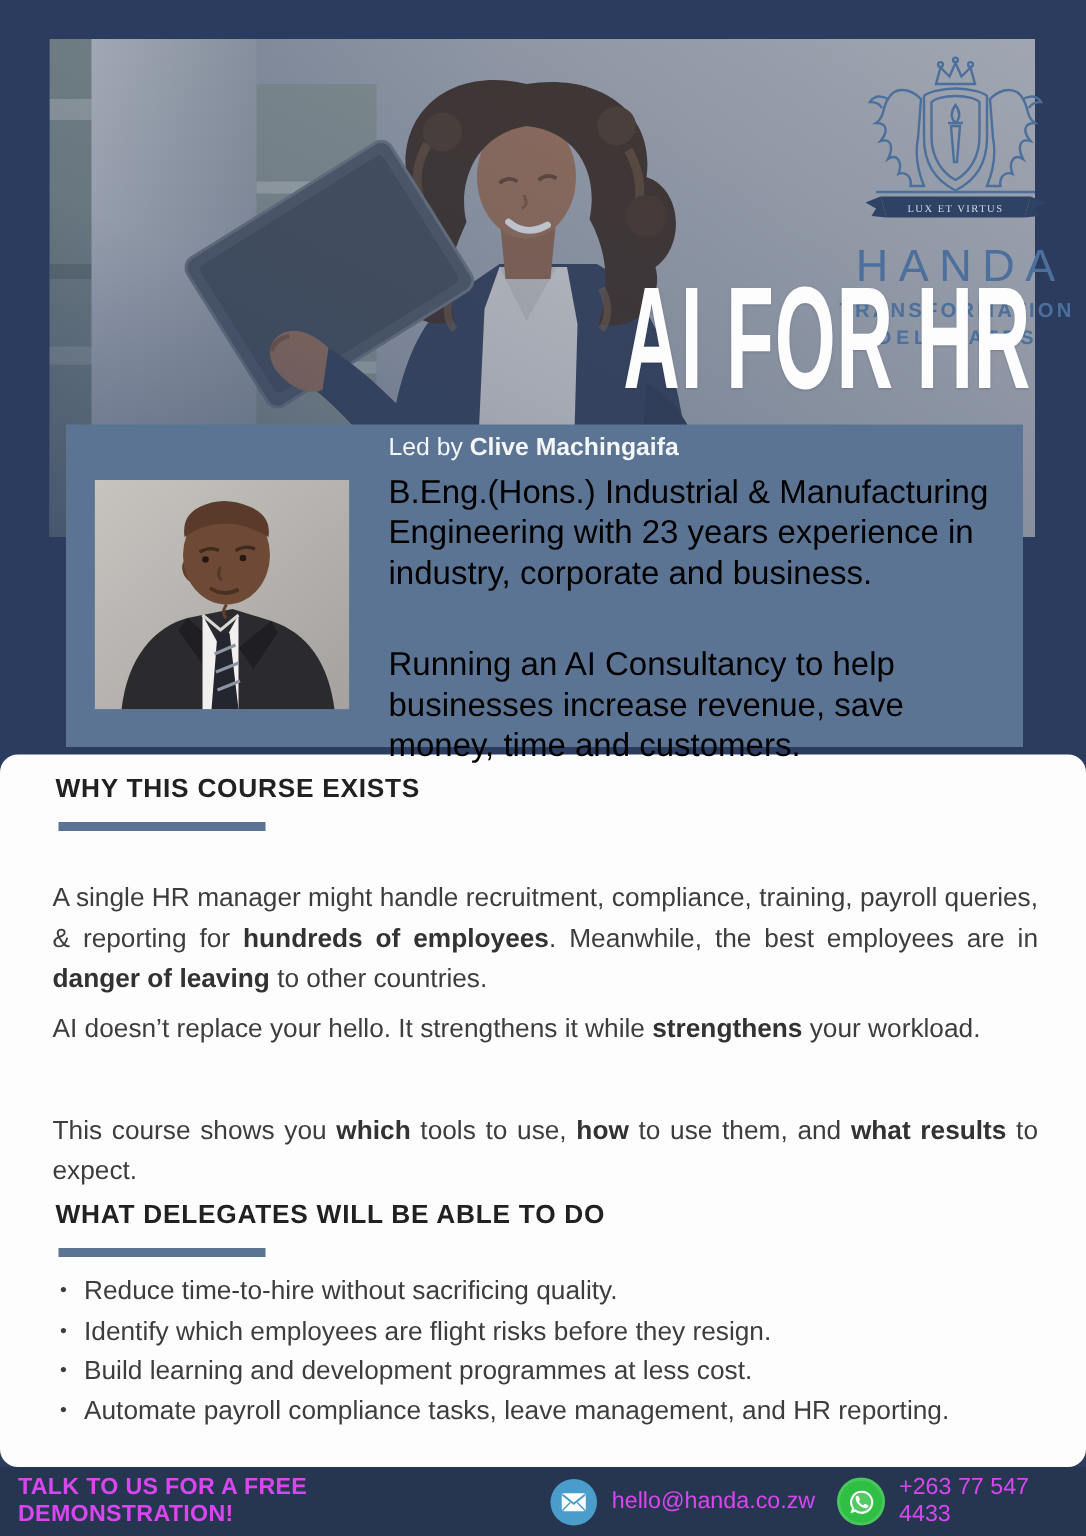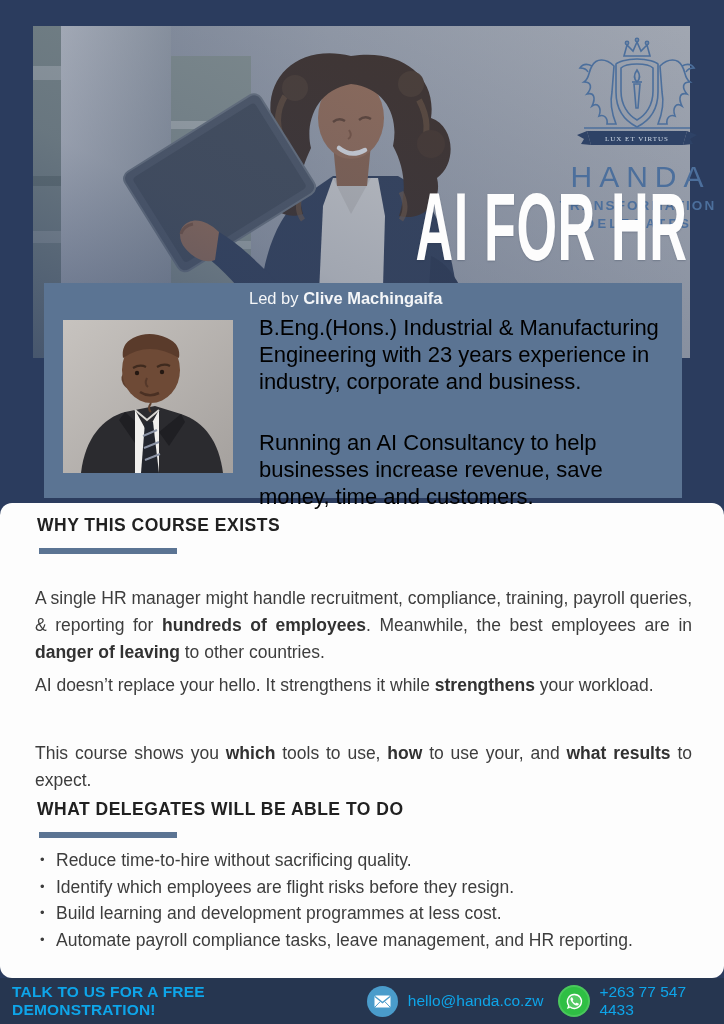--- a/index.html
+++ b/index.html
@@ -22,21 +22,21 @@
   .hero-title{
     position:absolute;right:36px;top:178px;z-index:3;
     font-size:95px;font-weight:700;color:#fdfdfd;line-height:1;
     transform:scaleX(0.55) scaleY(1.02);transform-origin:100% 0;
     letter-spacing:1px;white-space:nowrap;
     text-shadow:0 1px 2px rgba(40,50,70,.25);
   }
   
   .presenter-box{position:absolute;left:44px;top:283px;width:638px;height:215px;background:#5b7493;z-index:4;}
   .presenter-photo{position:absolute;left:19px;top:37px;width:170px;height:153px;overflow:hidden;}
-  .led-by{position:absolute;left:205px;top:6px;font-size:16.5px;color:#f4f6f8;font-weight:400;}
+  .led-by{position:absolute;left:215px;top:6px;font-size:16.5px;color:#f4f6f8;font-weight:400;}
   .led-by b{font-weight:700;}
   .bio{position:absolute;left:215px;width:408px;font-size:22px;line-height:27px;color:#000000;}
   .bio1{top:31px;}
   .bio2{top:146px;}
   
   .white-section{position:absolute;left:0;top:503px;width:724px;height:475px;background:#fdfdfd;z-index:2;border-radius:12px;}
   .sec-heading{position:absolute;left:37px;font-size:17.5px;font-weight:700;letter-spacing:.5px;color:#212121;}
   .h-why{top:12px;}
   .h-delegates{top:296px;}
   .heading-bar{position:absolute;left:39px;width:138px;height:6px;background:#5b7493;}
@@ -50,21 +50,21 @@
   .bullet-list{position:absolute;left:35px;top:344px;width:665px;margin:0;padding:0;list-style:none;}
   .bullet-list li{
     position:relative;padding-left:21px;font-size:17.5px;line-height:26.5px;color:#3d3d3d;
   }
   .bullet-list li .dot{
     position:absolute;left:5px;top:0;font-size:13px;line-height:26.5px;color:#3d3d3d;
   }
   
   .footer-bar{
     position:absolute;left:0;top:978px;width:724px;height:46px;background:#263650;z-index:5;
-    display:flex;align-items:center;color:#0ea5e9;
+    display:flex;align-items:center;color:#d946ef;
   }
   .footer-cta{margin-left:12px;font-size:15.5px;font-weight:700;letter-spacing:.2px;}
   .icon-circle{width:31px;height:31px;border-radius:50%;display:flex;align-items:center;justify-content:center;flex:0 0 auto;}
   .email-circle{background:#4a9ccb;margin-left:16px;}
   .wa-circle{background:#2fbf44;width:32px;height:32px;margin-left:15px;box-shadow:inset 0 0 0 2px #ffffff22;}
   .footer-email{margin-left:10px;font-size:15.5px;}
   .footer-phone{margin-left:9px;font-size:15.5px;}
 </style>
 </head>
 <body>
@@ -216,21 +216,21 @@
 
   <div class="white-section">
 
     <div class="sec-heading h-why">WHY THIS COURSE EXISTS</div>
     <div class="heading-bar bar-why"></div>
 
     <p class="body-par p1"><span>A single HR manager might handle recruitment, compliance, training, payroll queries, &amp; reporting for </span><b>hundreds of employees</b><span>. Meanwhile, the best employees are in </span><b>danger of leaving</b><span> to other countries.</span></p>
 
     <p class="body-par p2"><span>AI doesn’t replace your hello. It strengthens it while </span><b>strengthens</b><span> your workload.</span></p>
 
-    <p class="body-par p3"><span>This course shows you </span><b>which</b><span> tools to use, </span><b>how</b><span> to use your, and </span><b>what results</b><span> to expect.</span></p>
+    <p class="body-par p3"><span>This course shows you </span><b>which</b><span> tools to use, </span><b>how</b><span> to use them, and </span><b>what results</b><span> to expect.</span></p>
 
     <div class="sec-heading h-delegates">WHAT DELEGATES WILL BE ABLE TO DO</div>
     <div class="heading-bar bar-delegates"></div>
 
     <ul class="bullet-list">
       <li><span class="dot">•</span><span>Reduce time-to-hire without sacrificing quality.</span></li>
       <li><span class="dot">•</span><span>Identify which employees are flight risks before they resign.</span></li>
       <li><span class="dot">•</span><span>Build learning and development programmes at less cost.</span></li>
       <li><span class="dot">•</span><span>Automate payroll compliance tasks, leave management, and HR reporting.</span></li>
     </ul>

